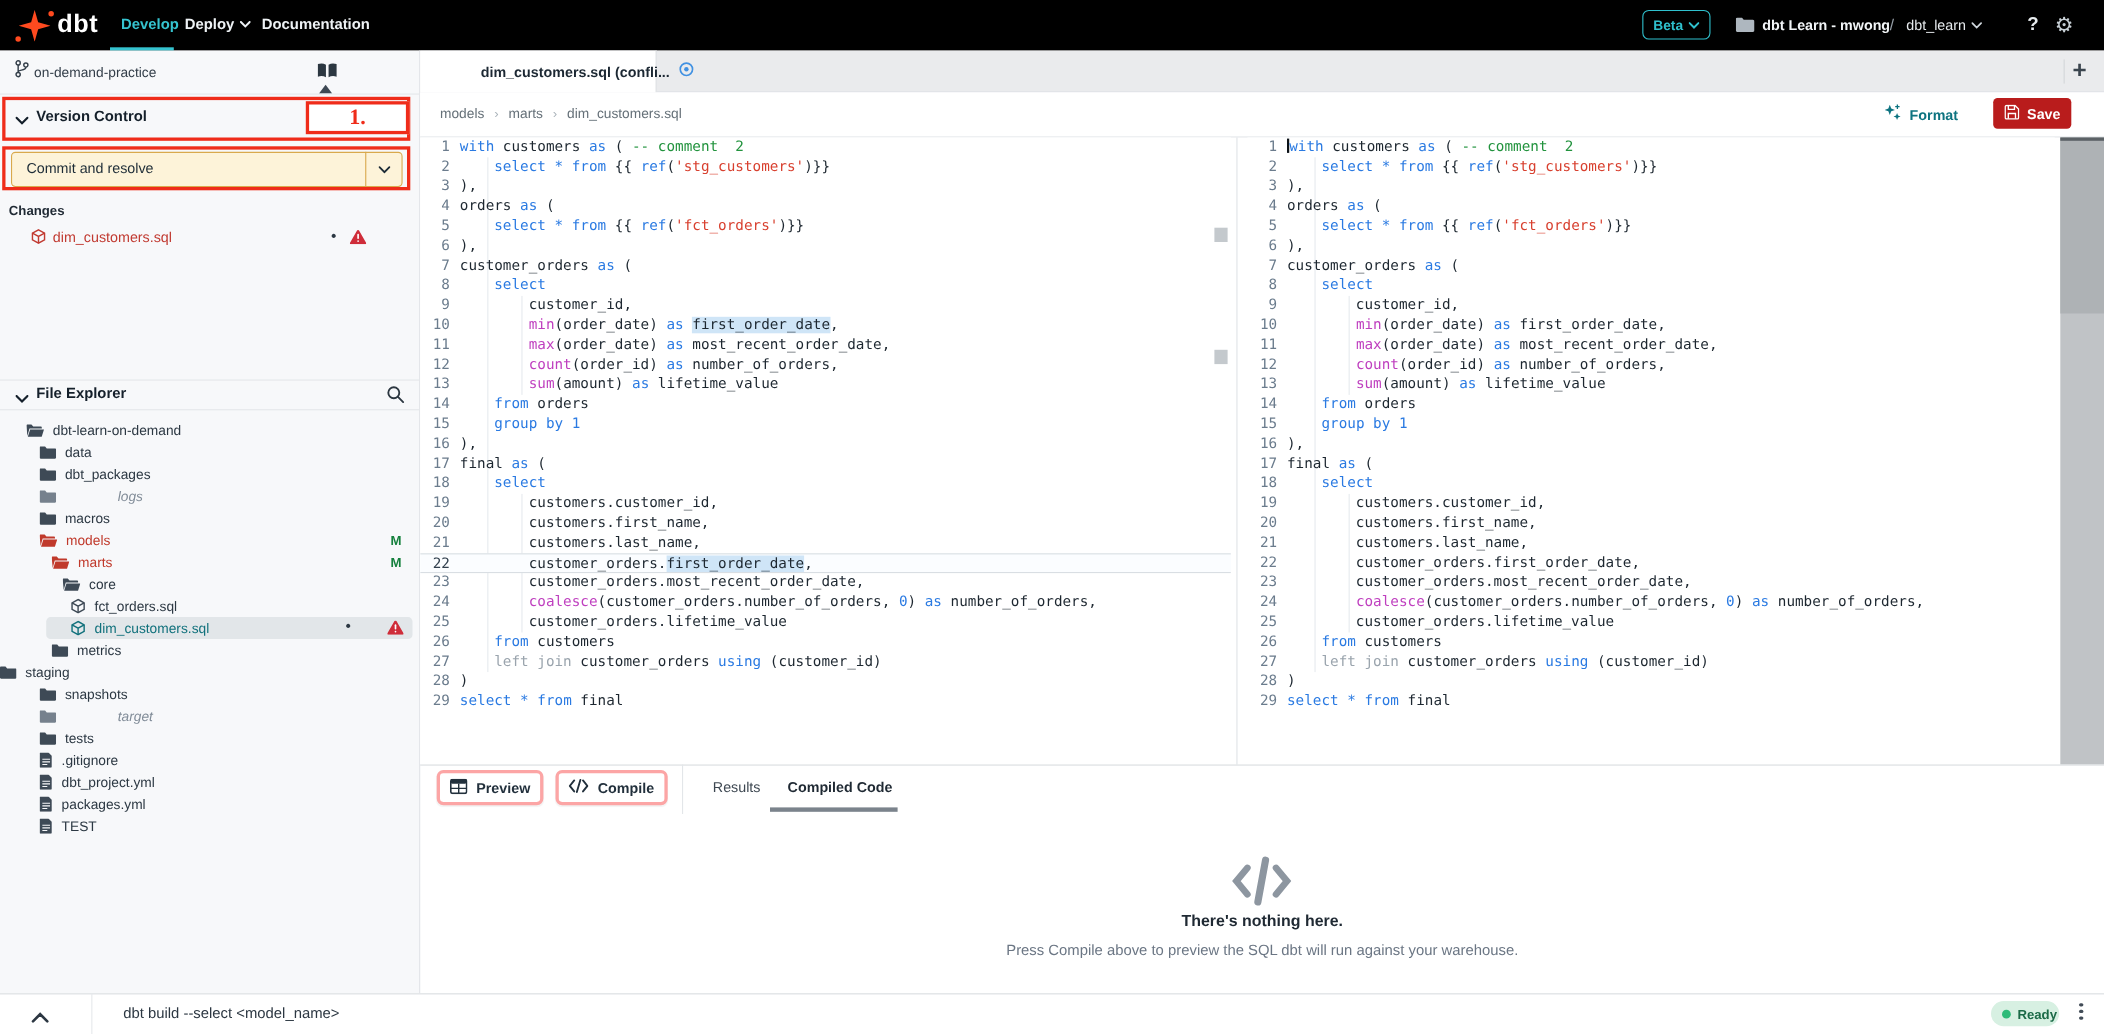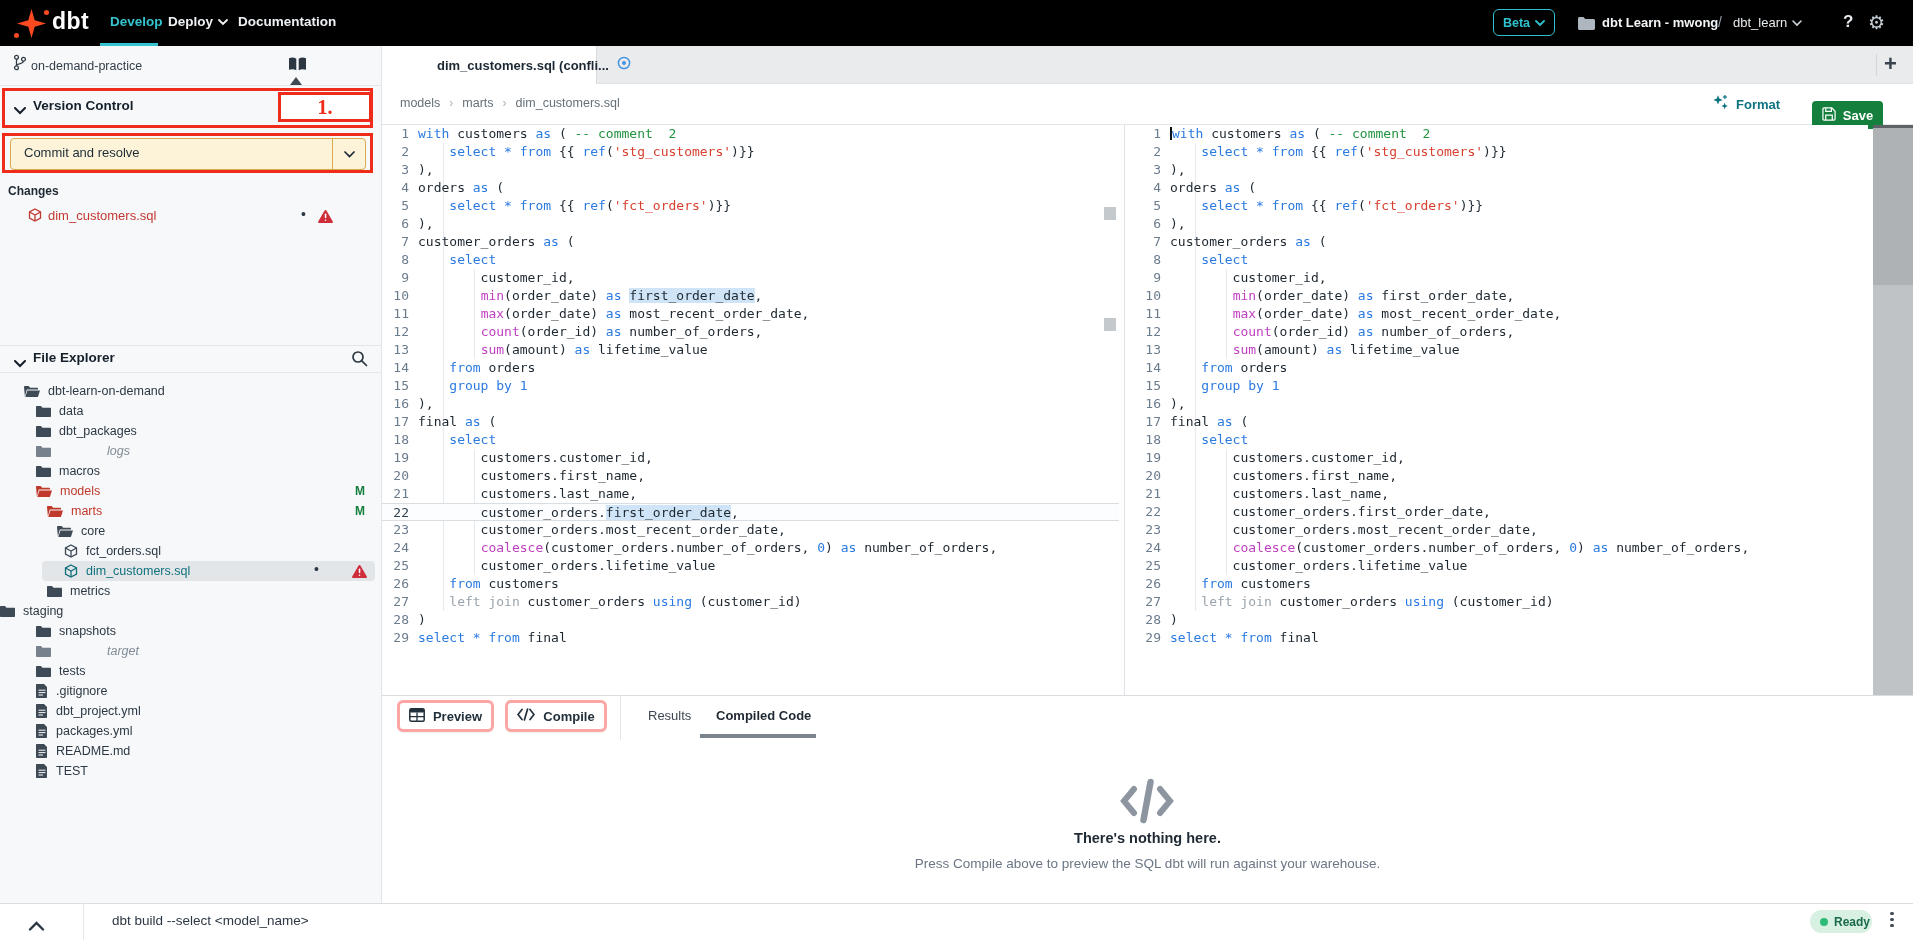--- a/index.html
+++ b/index.html
@@ -72,21 +72,21 @@
   #tab-active { left:382px; top:46px; width:215px; height:38px; background:#fff; border-right:1px solid #d9dcdf;
     display:flex; align-items:center; padding-left:16px; gap:8px; cursor:pointer; }
   #tab-title { font-size:13px; font-weight:700; color:#1c2833; white-space:nowrap;margin-left:39px; }
   #tab-plus-sep { left:1876px; top:54px; width:1px; height:22px; background:#d3d6d9; }
   #tab-plus { left:1884px; top:51px; font-size:22px; font-weight:700; color:#3a444e; cursor:pointer; line-height:26px; }
   #edheader { left:382px; top:84px; width:1531px; height:41px; background:#fff; border-bottom:1px solid #e3e6e9; }
   #breadcrumb { left:400px; top:96px; display:flex; align-items:center; gap:9px; font-size:12.5px; color:#657078; }
   .crumb-sep { color:#aab3ba; font-size:12px; }
   #format-btn { left:1712px; top:94px; display:flex; align-items:center; gap:7px; color:#0d7380;
     font-size:13px; font-weight:600; cursor:pointer; }
-  #save-btn { left:1812px; top:101px; width:71px; height:28px; background:#15803d; border-radius:4px; color:#fff;
+  #save-btn { left:1812px; top:89px; width:71px; height:28px; background:#b91c1c; border-radius:4px; color:#fff;
     display:flex; align-items:center; justify-content:center; gap:7px; font-size:13px; font-weight:700; cursor:pointer; }
 
   
   .pane { top:125px; height:570px; overflow:hidden; background:#fff; }
   #pane-left { left:382px; width:737px; }
   #pane-right { left:1134px; width:734px; }
   .cl { position:relative; display:flex; height:18px; line-height:18px;
     font-family:"DejaVu Sans Mono",monospace; font-size:13px; white-space:pre; }
   .ln { flex:none; width:36px; text-align:right; padding-right:9px; color:#6b7c8d; }
   .cd { flex:1; }
@@ -415,31 +415,20 @@
     </div>
     <div class="tree-row">
       <div class="row-inner" style="padding-left: 36px;">
         <span class="tree-icon">
           <svg width="12" height="14" viewBox="0 0 12 14">
             <path d="M1 0h7l3 3v10c0 .6-.4 1-1 1H1c-.6 0-1-.4-1-1V1c0-.6.4-1 1-1z" fill="#3e4a56"></path>
             <path d="M2.5 6.2h7M2.5 8.6h7M2.5 11h4.5" stroke="#f7f8fa" stroke-width="1"></path>
           </svg>
         </span>
         <span class="tree-label">packages.yml</span>
-      </div>
-    </div>
-    <div class="tree-row">
-      <div class="row-inner" style="padding-left: 36px;">
-        <span class="tree-icon">
-          <svg width="12" height="14" viewBox="0 0 12 14">
-            <path d="M1 0h7l3 3v10c0 .6-.4 1-1 1H1c-.6 0-1-.4-1-1V1c0-.6.4-1 1-1z" fill="#3e4a56"></path>
-            <path d="M2.5 6.2h7M2.5 8.6h7M2.5 11h4.5" stroke="#f7f8fa" stroke-width="1"></path>
-          </svg>
-        </span>
-        <span class="tree-label">README.md</span>
       </div>
     </div>
     <div class="tree-row">
       <div class="row-inner" style="padding-left: 36px;">
         <span class="tree-icon">
           <svg width="12" height="14" viewBox="0 0 12 14">
             <path d="M1 0h7l3 3v10c0 .6-.4 1-1 1H1c-.6 0-1-.4-1-1V1c0-.6.4-1 1-1z" fill="#3e4a56"></path>
             <path d="M2.5 6.2h7M2.5 8.6h7M2.5 11h4.5" stroke="#f7f8fa" stroke-width="1"></path>
           </svg>
         </span>

